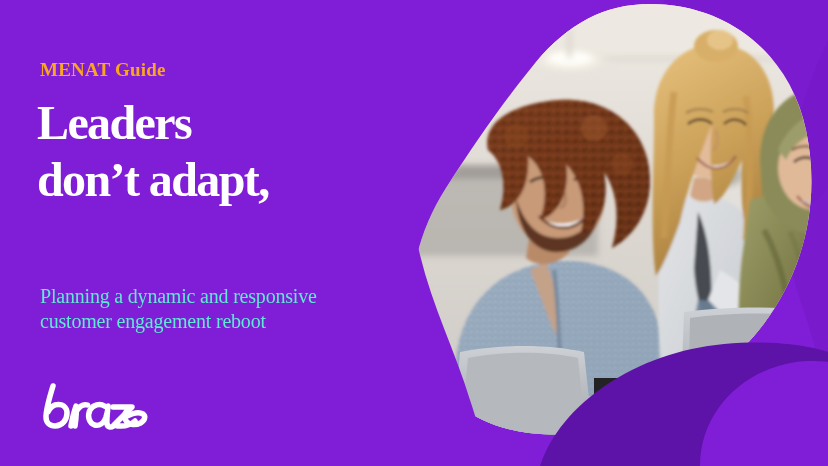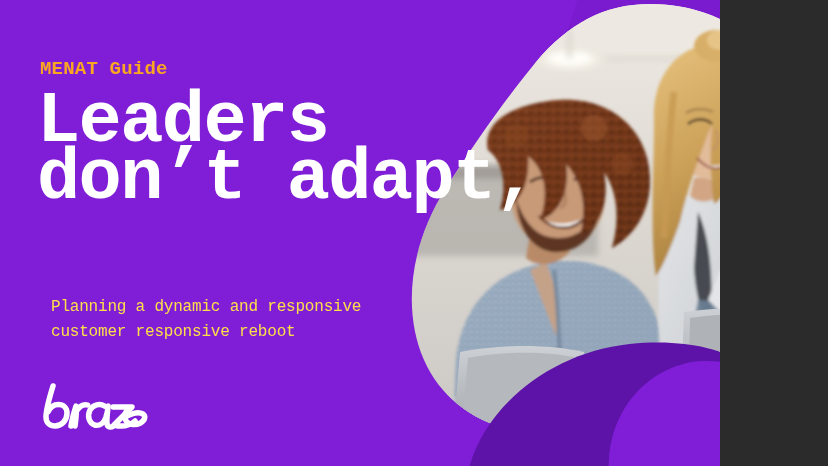--- a/index.html
+++ b/index.html
@@ -4,25 +4,25 @@
 <style>
   html, body {
     margin: 0;
     padding: 0;
     background: #2b2b2b;
   }
   * { box-sizing: border-box; }
 
   .banner {
     position: relative;
-    width: 720px;
+    width: 828px;
     height: 466px;
     overflow: hidden;
     background: #801ED7;
-    font-family: Liberation Mono, monospace;
+    font-family: Liberation Serif, serif;
     -webkit-font-smoothing: antialiased;
   }
 
   
   .bg-layer {
     position: absolute;
     inset: 0;
     width: 100%;
     height: 100%;
   }
@@ -57,35 +57,35 @@
     line-height: 1;
     white-space: nowrap;
   }
 
   .headline {
     position: absolute;
     top: 94px;
     left: -3px;
     margin: 0;
     color: #FFFFFF;
-    font-size: 72px;
+    font-size: 48px;
     font-weight: 700;
     line-height: 57px;
     letter-spacing: -1.6px;
     width: 400px;
   }
   .headline .hl-line { display: block; white-space: nowrap; }
 
   .subhead {
     position: absolute;
     top: 284px;
     left: 0;
-    margin: 11px;
-    color: #fde047;
-    font-size: 16px;
+    margin: 0;
+    color: #5eead4;
+    font-size: 20px;
     font-weight: 400;
     line-height: 25px;
     letter-spacing: -0.2px;
     width: 395px;
   }
   .subhead .sub-line { display: block; white-space: nowrap; }
 
   
   .logo {
     position: absolute;
@@ -383,21 +383,21 @@
 
     <div class="eyebrow">MENAT Guide</div>
 
     <h1 class="headline">
       <span class="hl-line">Leaders</span>
       <span class="hl-line">don’t adapt,</span>
     </h1>
 
     <p class="subhead">
       <span class="sub-line">Planning a dynamic and responsive</span>
-      <span class="sub-line">customer responsive reboot</span>
+      <span class="sub-line">customer engagement reboot</span>
     </p>
   </div>
 
   <div class="logo">
     <svg viewBox="0 0 224 104" aria-hidden="true">
       <g fill="none" stroke="#FFFFFF" stroke-width="11" stroke-linecap="round" stroke-linejoin="round">
 
         <path d="M30 10 C 22 36 16 58 16 72 C 16 84 24 90 34 90
                  C 48 90 58 78 58 64 C 58 54 51 47 41 47
                  C 32 47 24 53 20 62"></path>

